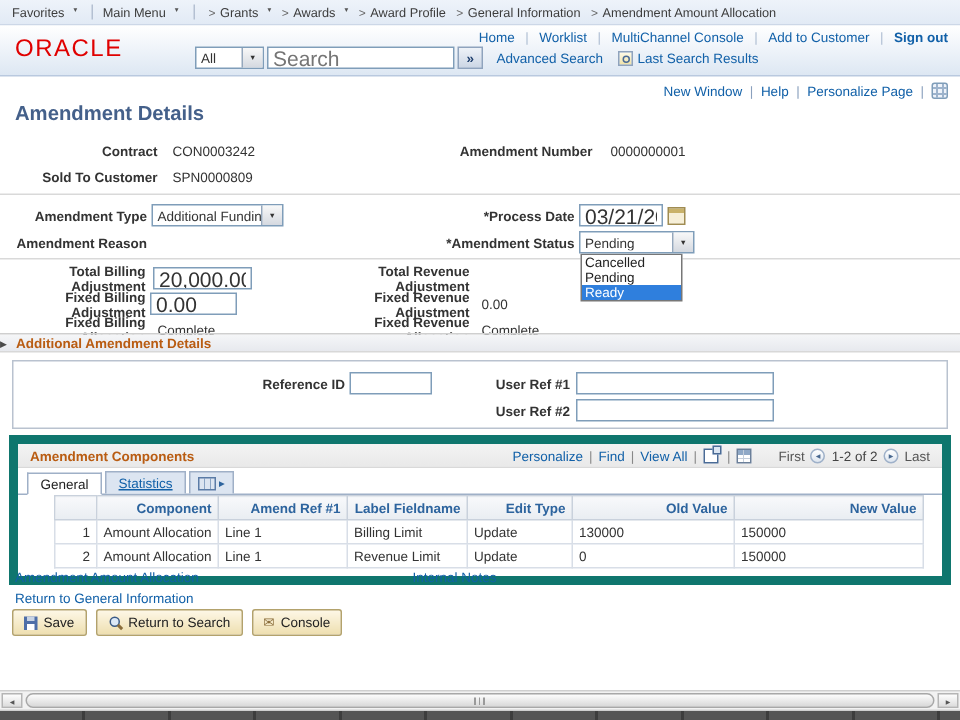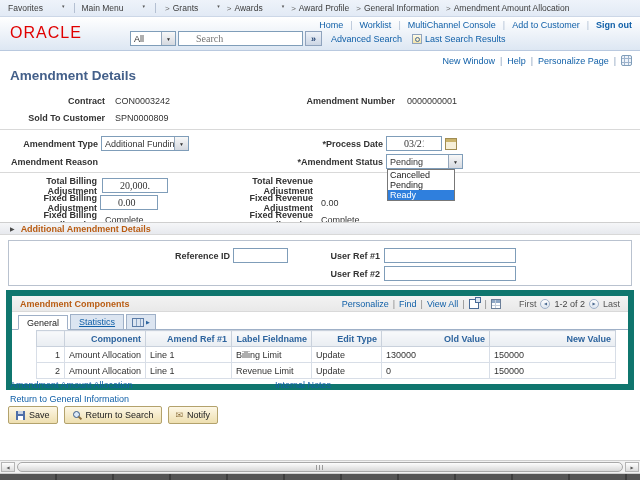--- a/index.html
+++ b/index.html
@@ -4,21 +4,21 @@
 <style>
   html,body{margin:0;padding:0;background:#fff}
   #screen{position:relative;width:640px;height:480px;overflow:hidden;background:#fff;
           font-family:"Liberation Sans",sans-serif;font-size:9px;color:#333}
   a{text-decoration:none}
 
   
   .crumbbar{position:absolute;left:0;top:0;right:0;height:17px;box-sizing:border-box;
     background:linear-gradient(#eef3fa,#e2eaf5);border-bottom:1px solid #ccd7e7;
     display:flex;align-items:center;padding-left:8px;font-size:8.5px;color:#3c3c3c}
-  .crumb{display:inline-flex;align-items:flex-start;gap:19px;margin-right:4px;cursor:default}
+  .crumb{display:inline-flex;align-items:flex-start;gap:6px;margin-right:4px;cursor:default}
   .caret{font-size:5px;color:#555}
   .vsep{border-left:1px solid #b4c0d2;height:10px;margin:0 6px}
   .bsep{color:#666;margin:0 3px;font-size:8px}
 
   
   .headband{position:absolute;left:0;top:17px;right:0;height:33px;
     background:linear-gradient(#ffffff,#dde7f3);border-bottom:1px solid #b9c9df}
   .toplinks{position:absolute;top:3px;right:8px;display:flex;gap:7px;align-items:center;font-size:9px}
   .toplinks a{color:#1160a8}
   .signout{color:#0f2f66;font-weight:bold}
@@ -27,21 +27,21 @@
   .searchrow{position:absolute;left:130px;top:14px;display:flex;align-items:center}
 
   
   .psel{display:inline-flex;align-items:center;border:1px solid #7f9db9;background:#fff;height:15px;box-sizing:border-box}
   .psel .v{padding:0 3px;white-space:nowrap;overflow:hidden;flex:1}
   .psel .ar{width:13px;align-self:stretch;border-left:1px solid #95a7bc;
     background:linear-gradient(#f8f8f8,#d5d9e0);display:flex;align-items:center;justify-content:center;
     font-size:5px;color:#333}
 
   .tinput{border:1px solid #7f9db9;height:15px;box-sizing:border-box;
-    font-family:Liberation Serif, serif;font-size:10px;padding:0 17px;color:#333}
+    font-family:Liberation Sans, sans-serif;font-size:14px;padding:0 3px;color:#333}
   .gobtn{width:17px;height:15px;margin-left:2px;border:1px solid #8fa3bd;box-sizing:border-box;
     background:linear-gradient(#eef2f8,#ccd6e5);font-size:9px;color:#1f3f6e;font-weight:bold;
     display:inline-flex;align-items:center;justify-content:center}
   .slink{color:#1160a8;margin-left:9px}
   .lsricon{width:10px;height:10px;margin-left:10px;border:1px solid #8fa3bd;box-sizing:border-box;
     background:linear-gradient(#fffbe8,#f0e2a8);position:relative}
   .lsricon::after{content:"";position:absolute;left:2px;top:2px;width:3px;height:3px;
     border:1px solid #4a6b96;border-radius:50%}
   .lsrlink{color:#1160a8;margin-left:3px}
 
@@ -65,21 +65,21 @@
   .ddlist{position:absolute;left:387px;top:169px;width:66px;background:#fff;
     border:1px solid #777;z-index:9}
   .opt{height:10px;line-height:10px;padding:0 2px;color:#222;white-space:nowrap}
   .opt.sel{background:#2f7fdd;color:#fff}
 
   .cal{width:12px;height:12px;margin-left:3px;border:1px solid #a08c52;box-sizing:border-box;
     background:linear-gradient(#c9b26a 0 3px,#f6efd8 3px)}
 
   .secbar{position:absolute;left:0;right:0;top:222px;height:13px;box-sizing:border-box;
     background:linear-gradient(#f5f6f8,#e7e9ee);border-top:1px solid #cfcfcf;border-bottom:1px solid #d8d8d8;
-    display:flex;align-items:center;padding-left:10px}
+    display:flex;align-items:center;}
   .secarrow{font-size:6px;color:#4a4a4a}
   .sectitle{color:#b95c12;font-weight:bold;margin-left:6px}
 
   .refbox{position:absolute;left:8px;right:8px;top:240px;height:46px;border:1px solid #b9c2cf;box-sizing:border-box}
 
   
   .compbox{position:absolute;left:6px;right:6px;top:290px;border:6px solid #0f766e;background:#fff}
   .comphead{height:15px;background:linear-gradient(#f3f3f3,#e9e9e9);display:flex;align-items:center;
     padding:0 8px;border-bottom:1px solid #d9d9d9}
   .comptitle{color:#b95c12;font-weight:bold}
@@ -391,21 +391,21 @@
     <span class="pbtn">
       <span class="diskicon"></span>
       <span>Save</span>
     </span>
     <span class="pbtn">
       <span class="magicon"></span>
       <span>Return to Search</span>
     </span>
     <span class="pbtn">
       <span class="envicon">✉</span>
-      <span>Notify</span>
+      <span>Console</span>
     </span>
   </div>
 
   <div class="hscroll">
     <span class="harrow" style="left:1px">◀</span>
     <span class="hthumb">
         <span class="grip"></span>
       </span>
     <span class="harrow" style="right:1px">▶</span>
   </div>

